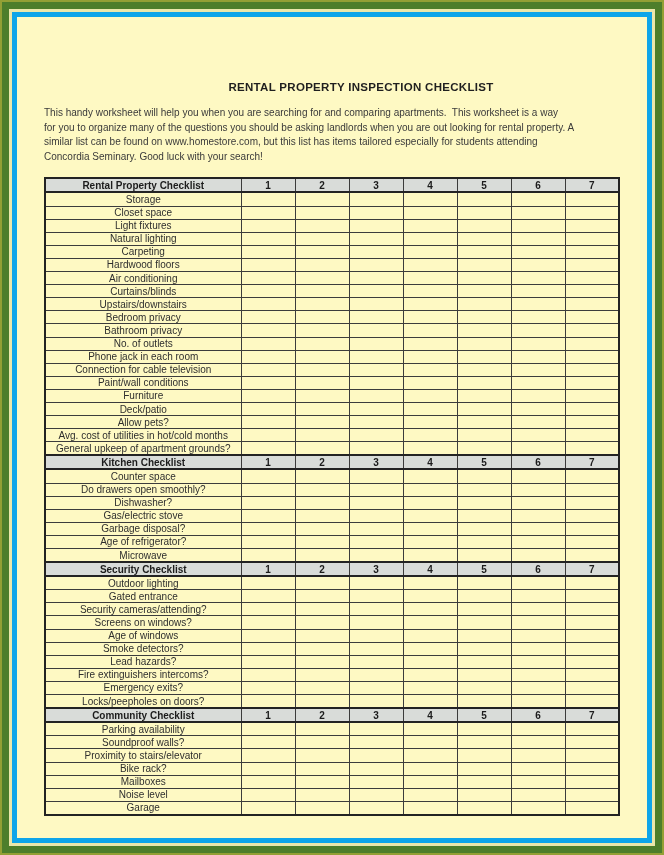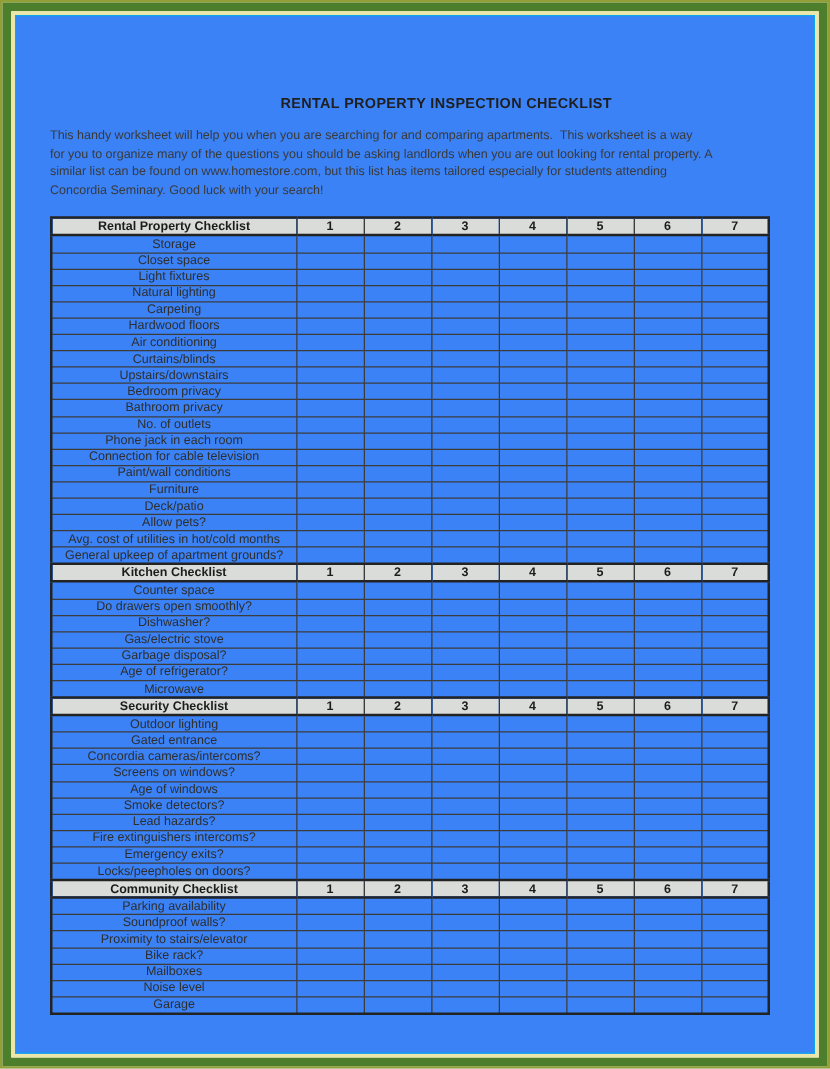--- a/index.html
+++ b/index.html
@@ -27,22 +27,22 @@
   .frame-pale {
     box-sizing: border-box;
     width: 100%;
     height: 100%;
     border: 3px solid #ebe7ab;
   }
   .frame-fade {
     box-sizing: border-box;
     width: 100%;
     height: 100%;
-    border: 1px solid #0ea5e9;
-    background: #3b82f6;
+    border: 5px solid #0ea5e9;
+    background: #fef9c3;
     position: relative;
   }
   
   .doc {
     position: absolute;
     left: 27px;
     top: 0;
     width: 577px;
   }
   .doc-title {
@@ -443,21 +443,21 @@
                   <td class="label-cell">Gated entrance</td>
                   <td class="rating-cell"></td>
                   <td class="rating-cell"></td>
                   <td class="rating-cell"></td>
                   <td class="rating-cell"></td>
                   <td class="rating-cell"></td>
                   <td class="rating-cell"></td>
                   <td class="rating-cell"></td>
                 </tr>
                 <tr>
-                  <td class="label-cell">Concordia cameras/intercoms?</td>
+                  <td class="label-cell">Security cameras/attending?</td>
                   <td class="rating-cell"></td>
                   <td class="rating-cell"></td>
                   <td class="rating-cell"></td>
                   <td class="rating-cell"></td>
                   <td class="rating-cell"></td>
                   <td class="rating-cell"></td>
                   <td class="rating-cell"></td>
                 </tr>
                 <tr>
                   <td class="label-cell">Screens on windows?</td>

